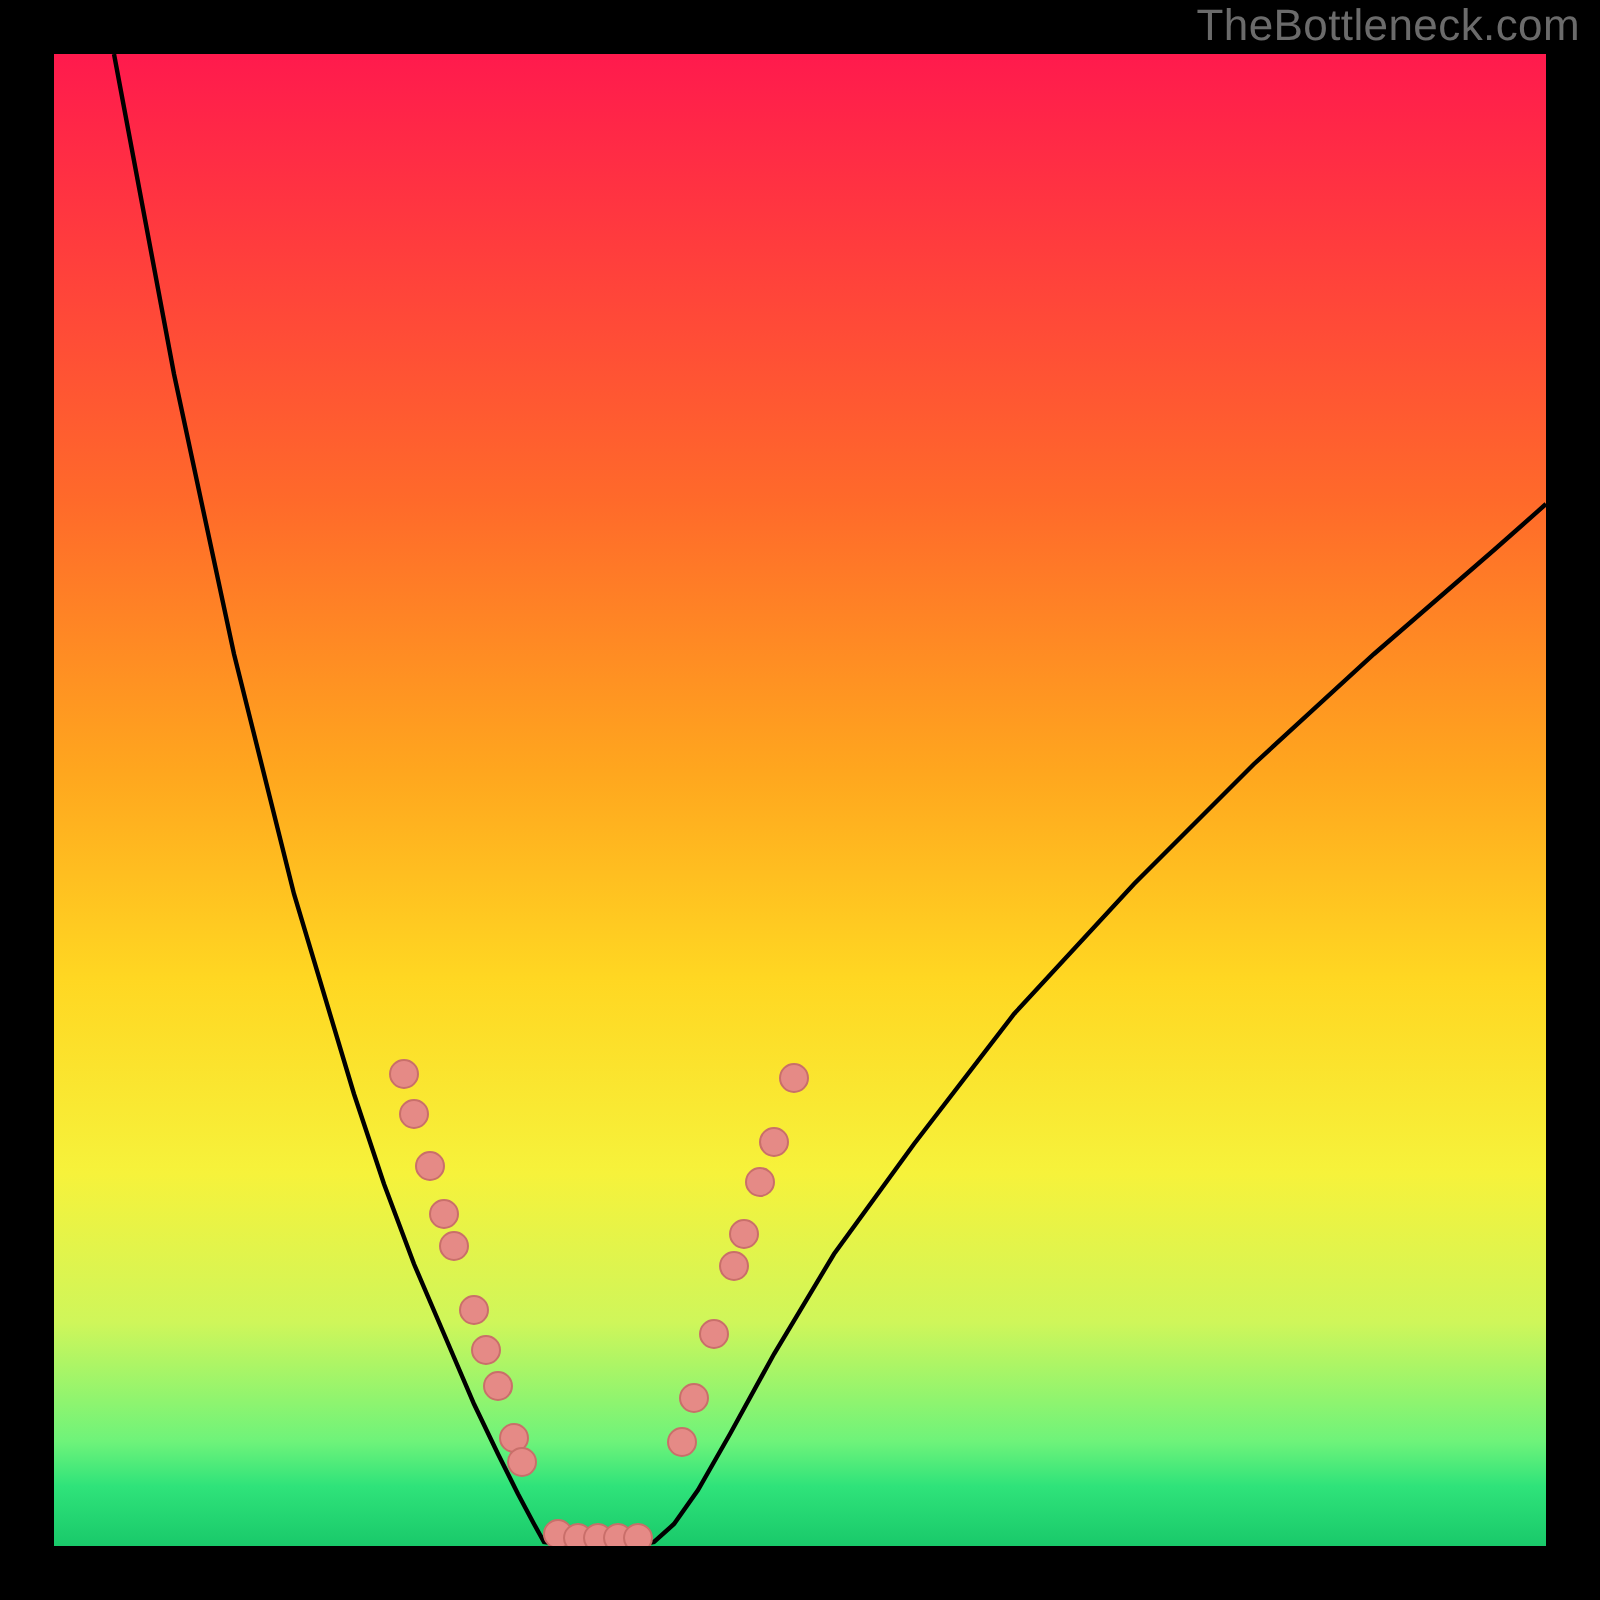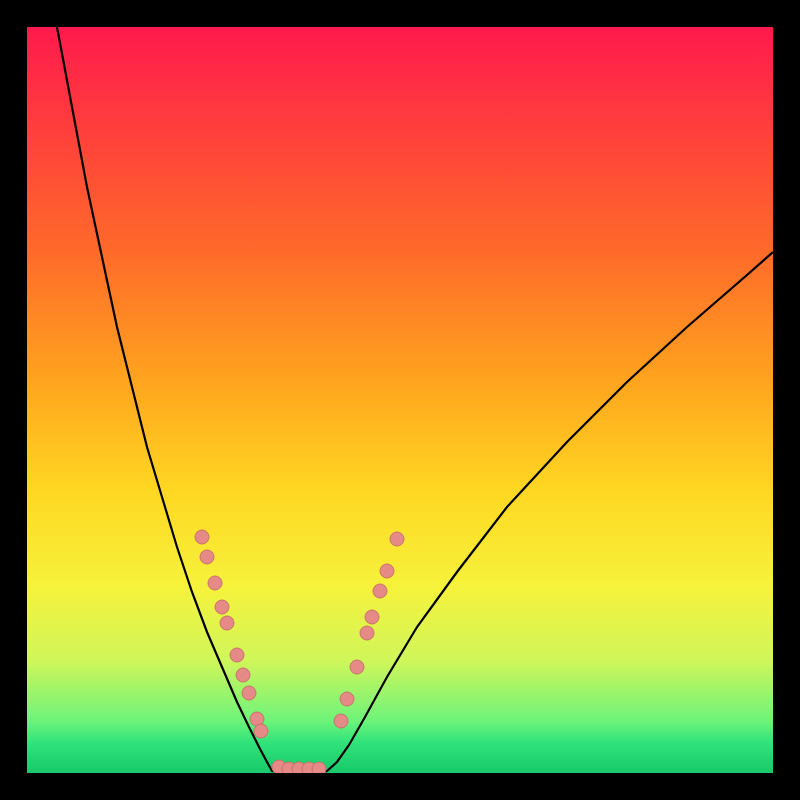--- a/index.html
+++ b/index.html
@@ -73,13 +73,14 @@
           <circle cx="320" cy="672" r="7" fill="#e58a86" stroke="#c96f6a" stroke-width="1"></circle>
           <circle cx="330" cy="640" r="7" fill="#e58a86" stroke="#c96f6a" stroke-width="1"></circle>
           <circle cx="340" cy="606" r="7" fill="#e58a86" stroke="#c96f6a" stroke-width="1"></circle>
           <circle cx="345" cy="590" r="7" fill="#e58a86" stroke="#c96f6a" stroke-width="1"></circle>
           <circle cx="353" cy="564" r="7" fill="#e58a86" stroke="#c96f6a" stroke-width="1"></circle>
           <circle cx="360" cy="544" r="7" fill="#e58a86" stroke="#c96f6a" stroke-width="1"></circle>
           <circle cx="370" cy="512" r="7" fill="#e58a86" stroke="#c96f6a" stroke-width="1"></circle>
         </g>
     </svg>
   </div>
+  <div class="watermark">TheBottleneck.com</div>
 </div>
 
 </body></html>

